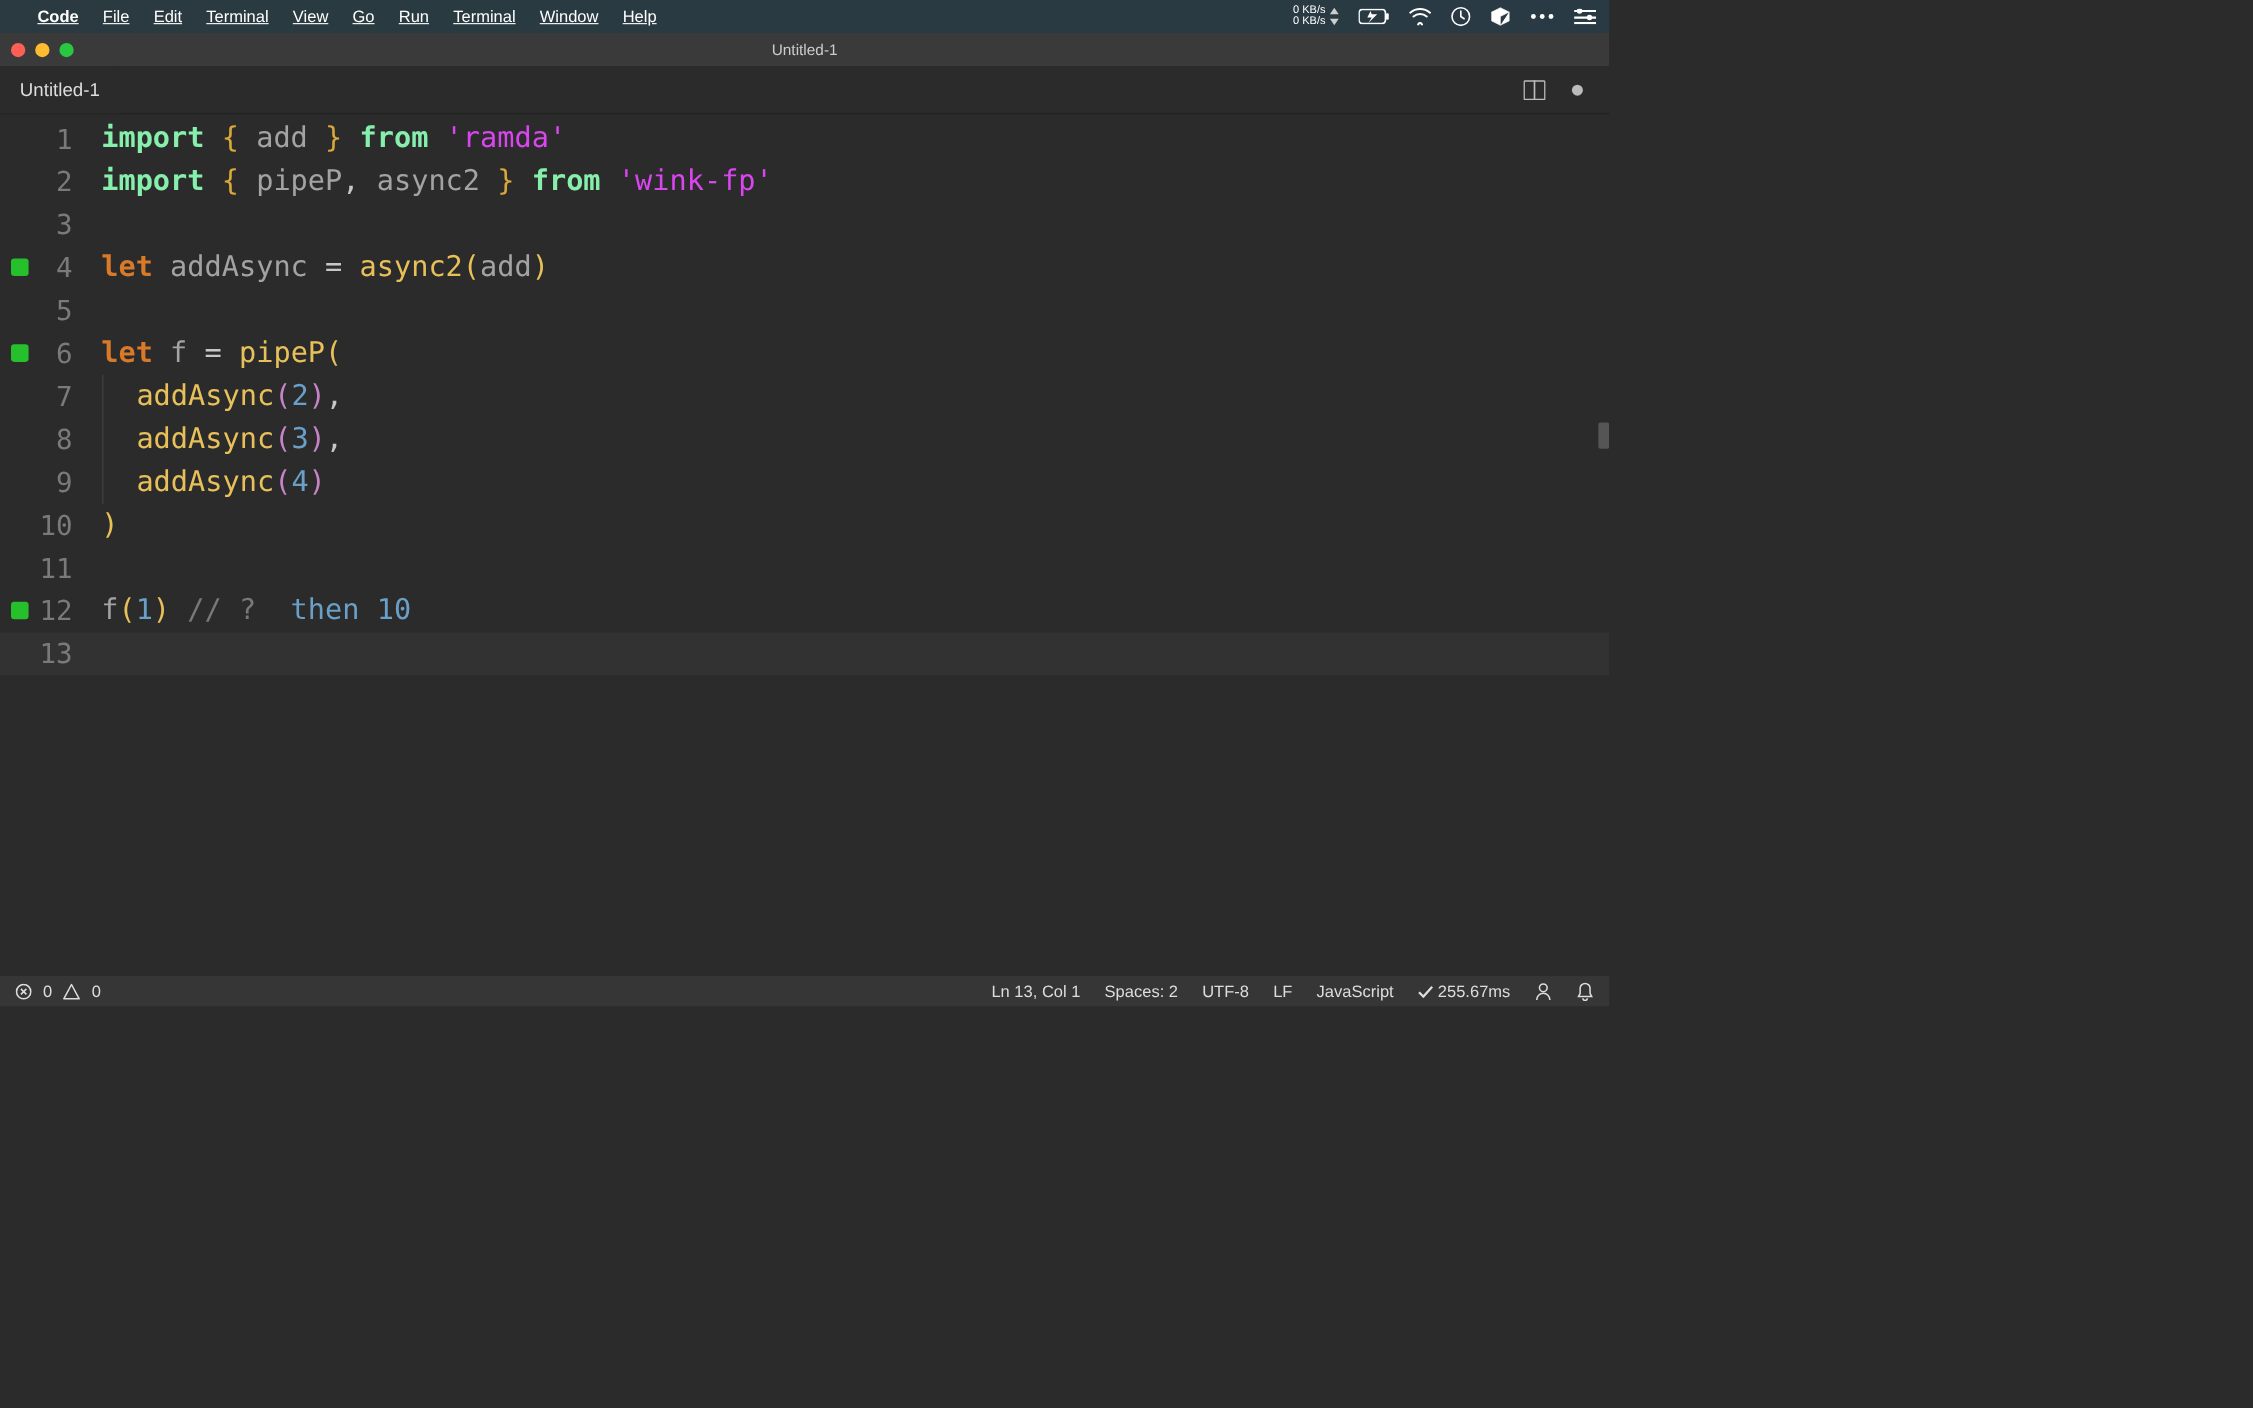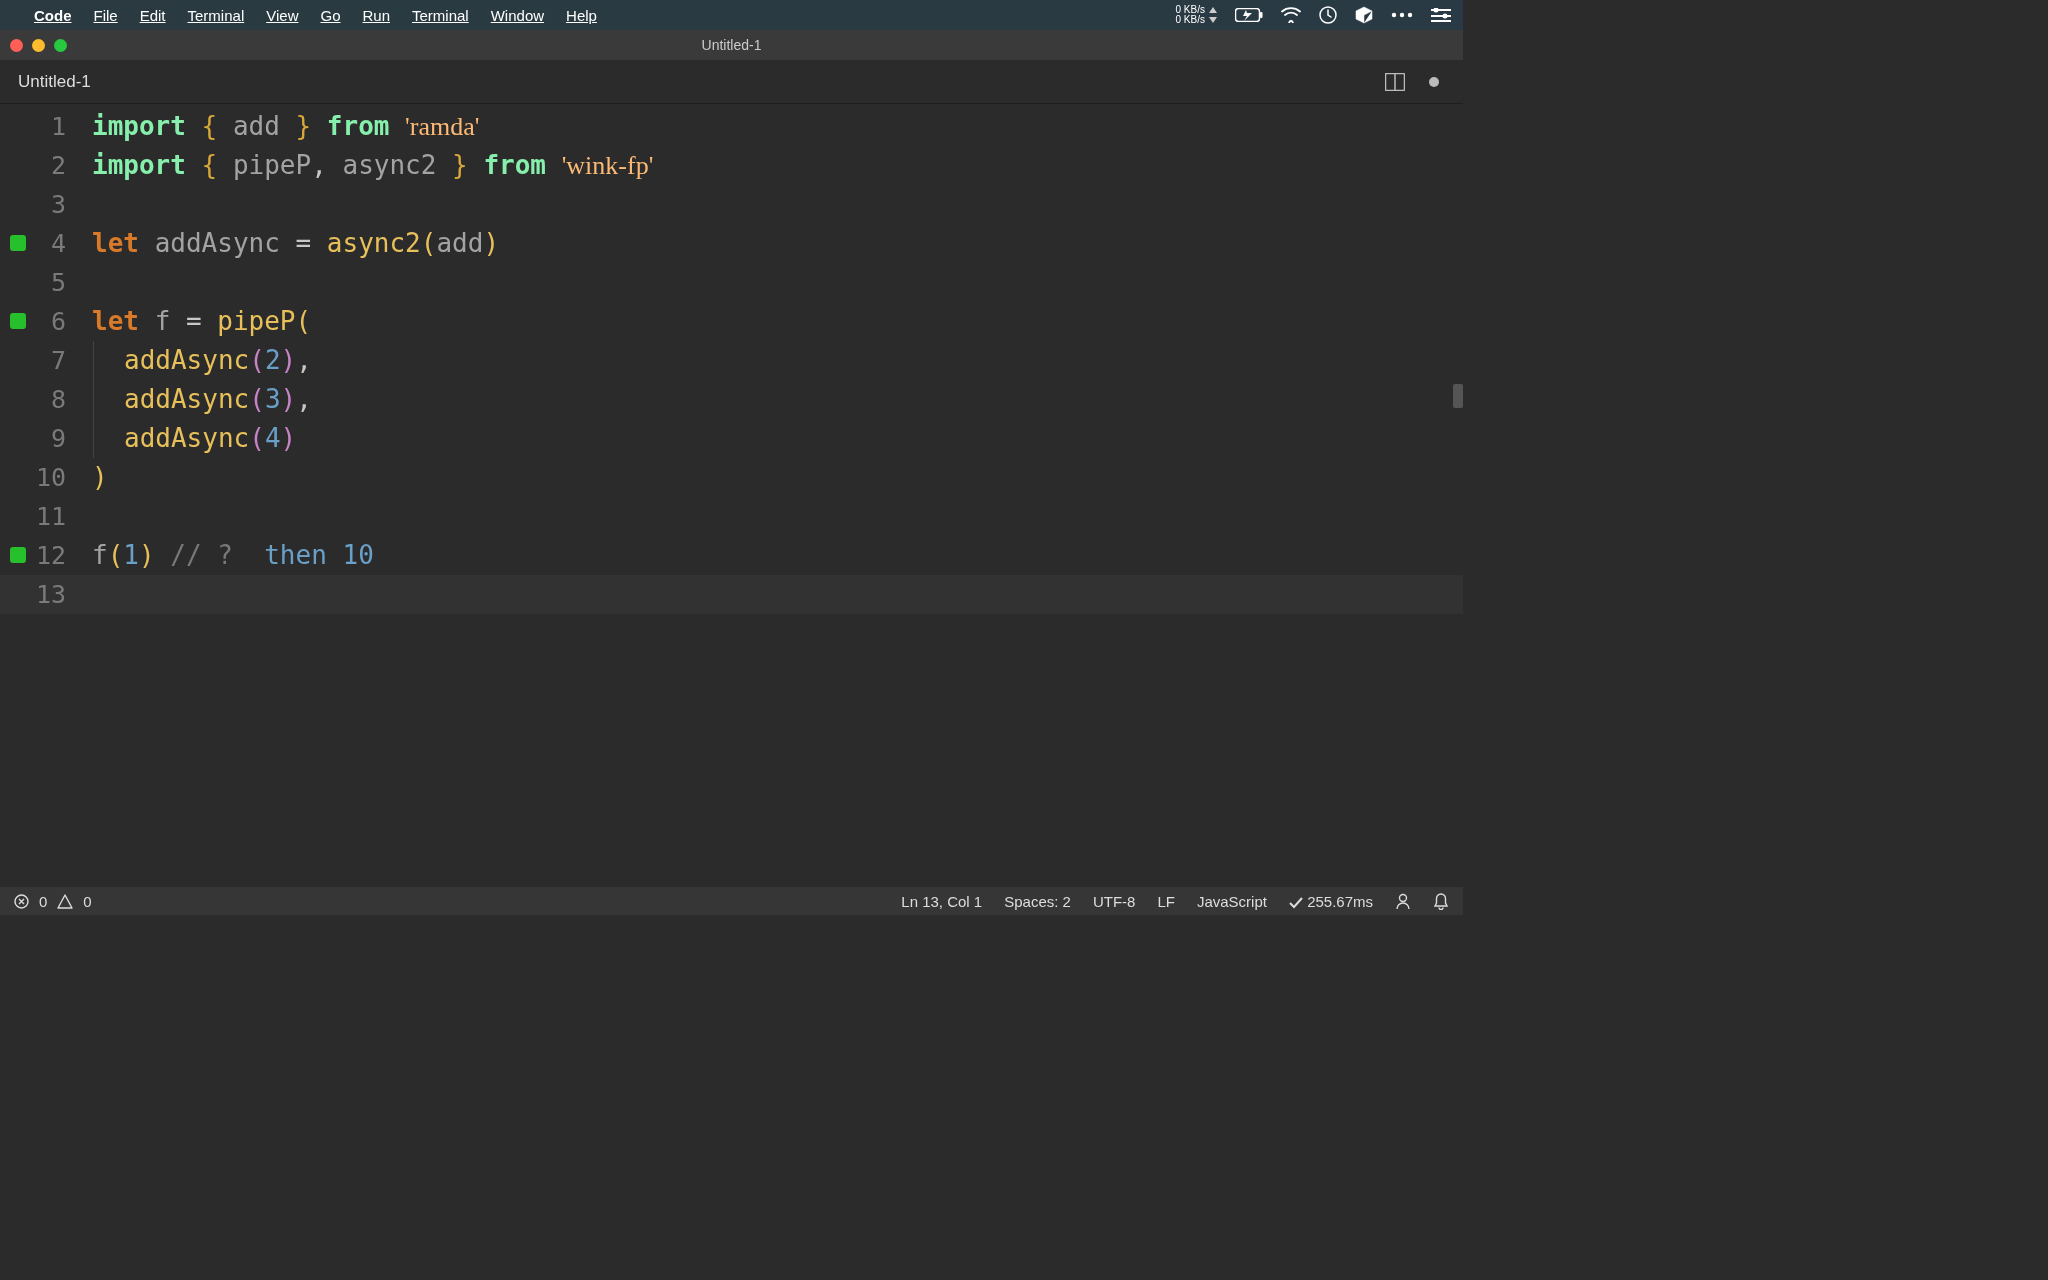--- a/index.html
+++ b/index.html
@@ -90,21 +90,21 @@
   .code { white-space: pre; color: #c7c7c7; }
   .current-line { background: #323232; }
   .indent-guide { border-left: 1px solid #444; margin-left: 1px; padding-left: 30px; display: inline-block; height: 39px; vertical-align: top; }
 
   
   .kw { color: #86efac; font-weight: 600; }
   .ident { color: #a3a3a3; }
   .op { color: #c7c7c7; }
   .brace { color: #d8a83a; }
   .fn { color: #e8c05a; }
-  .str { color: #fdba74; font-family: Liberation Serif, serif; }
+  .str { color: #d946ef; }
   .num { color: #6aa0c8; }
   .comment { color: #787878; }
   .call { color: #e8c05a; }
   .paren-y { color: #e8c05a; }
   .paren-p { color: #c783c7; }
   .let-kw { color: #d87a2a; font-weight: 600; }
 
   
   .scroll-thumb { position: absolute; right: 0; top: 280px; width: 10px; height: 24px; background: #555; border-radius: 2px; }
 

